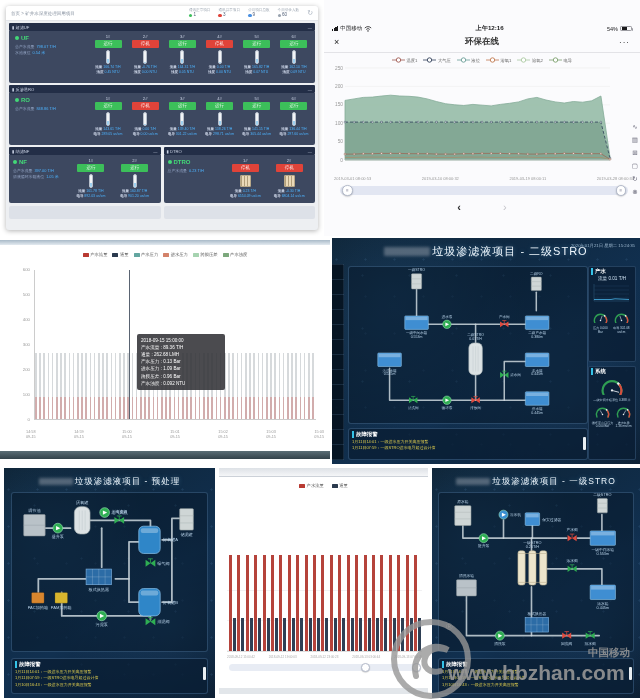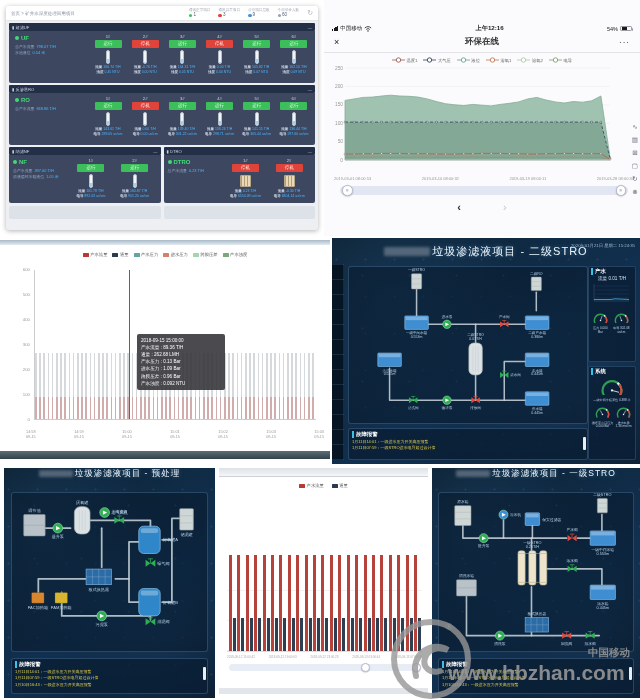--- a/index.html
+++ b/index.html
@@ -98,21 +98,21 @@
 .d-sliver{position:absolute;left:0;top:26px;bottom:4px;width:12px;background:rgba(5,16,28,.85);border-right:.5px solid rgba(120,170,220,.15);background-image:repeating-linear-gradient(180deg,rgba(140,190,240,.14) 0 1px,transparent 1px 15px)}
 .d-card{position:absolute;right:4px;width:48px;background:rgba(10,30,52,.8);border:.5px solid rgba(110,160,210,.25);border-radius:2px;padding:1px 2px 2px}
 .d-h{font-size:5.4px;font-weight:bold;color:#fff;border-left:2px solid #35c3e8;padding-left:2px;margin-bottom:1px}
 .d-flow{font-size:4.6px;color:#cfe2f2;text-align:center;margin:1px 0}
 .d-gaugerow{display:flex;justify-content:space-around;margin-top:1px}
 .d-g{text-align:center}
 .d-glabel{font-size:3.1px;color:#b9d2e6;line-height:1.25}
 
 #panelE{left:4px;top:468px;width:211px;height:230px}
 #panelG{left:432px;top:468px;width:208px;height:230px}
-#panelE .s-title,#panelG .s-title{top:0;font-size:8.5px}
+#panelE .s-title,#panelG .s-title{top:8px;font-size:8.5px}
 
 #panelF{left:219px;top:468px;width:209px;height:230px;background:#fff}
 .f-chrome{height:9px;background:linear-gradient(#dde1e6,#f5f6f8);border-bottom:.5px solid #ccd1d8}
 #f-legend{display:flex;justify-content:center;gap:8px;margin-top:6px;font-size:4.3px;color:#555}
 .f-plot{position:absolute;left:8px;right:6px;top:32px;height:152px;border-bottom:.5px solid #ddd;background:repeating-linear-gradient(0deg,#f1f1f3 0 .5px,transparent .5px 30px)}
 #f-bars{position:absolute;left:2px;right:1px;bottom:0;top:0;display:flex;align-items:flex-end;justify-content:space-between}
 .f-pair{display:flex;align-items:flex-end;gap:1px}
 .f-r{width:3px;background:#b5433b}
 .f-n{width:3px;background:#2e3f54}
 #f-x{position:absolute;left:8px;right:6px;top:187px;display:flex;justify-content:space-between;font-size:3px;color:#aaa}

